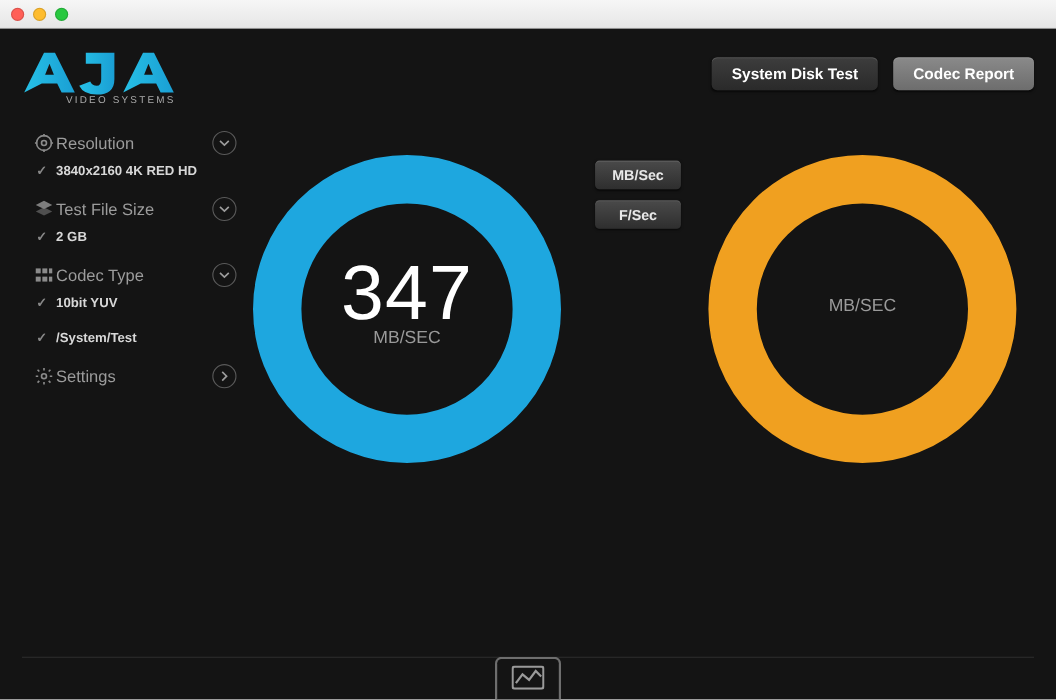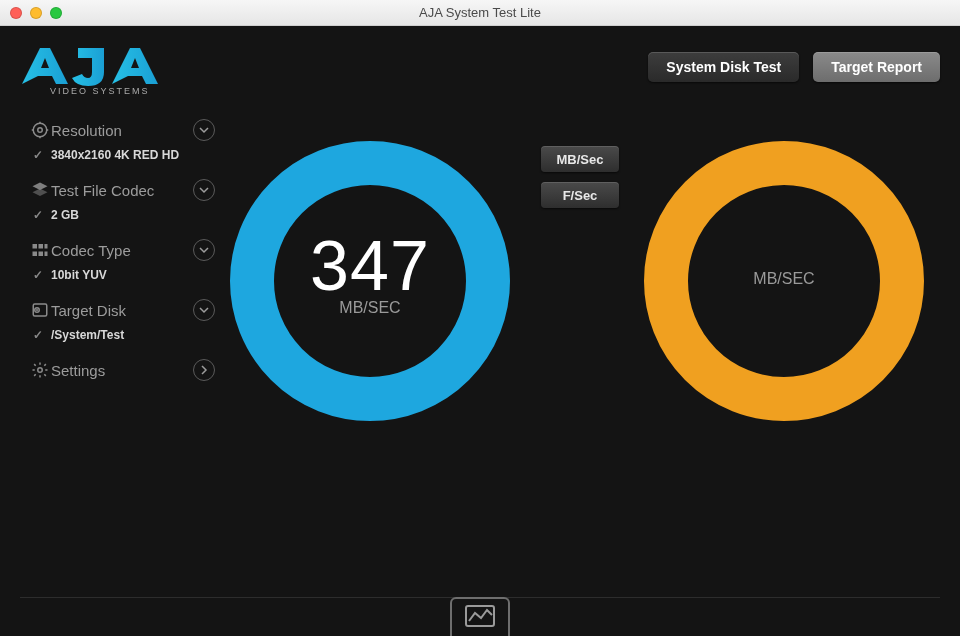--- a/index.html
+++ b/index.html
@@ -17,21 +17,21 @@
   .tl.red{background:#ff5f57;} .tl.yellow{background:#febc2e;} .tl.green{background:#28c840;}
   .title { position:absolute; left:0; right:0; text-align:center; font-size:13px; color:#4a4a4a; pointer-events:none;}
 
   
   .app { width:100%; height:610px; background:#141414; color:#d0d0d0; position:relative; overflow:hidden; }
 
   
   .topbar { position:absolute; top:0; left:0; right:0; height:80px; display:flex; align-items:center; padding:10px 20px 0 16px; justify-content:space-between;}
   .logo { display:flex; flex-direction:column; align-items:flex-start; }
   .logo svg { display:block; }
-  .logo-sub { font-size:9px; letter-spacing:2px; color:#aaa; margin-top:-2px; margin-left:34px;}
+  .logo-sub { font-size:9px; letter-spacing:2px; color:#aaa; margin-top:-2px; margin-left:44px;}
   .top-buttons { display:flex; gap:14px; margin-top:-8px;}
   .top-btn {
     height:30px; padding:0 18px; border-radius:5px; font-size:14px; font-weight:600;
     color:#fff; display:flex; align-items:center; justify-content:center;
     box-shadow: inset 0 1px 0 rgba(255,255,255,0.15), 0 1px 2px rgba(0,0,0,0.6);
     cursor:pointer; user-select:none;
   }
   .top-btn.dark { background:linear-gradient(#3d3d3d,#2a2a2a); }
   .top-btn.light{ background:linear-gradient(#8a8a8a,#6d6d6d); }
 
@@ -98,21 +98,20 @@
 </style>
 </head>
 <body>
 
 <div class="titlebar">
   <div class="traffic">
     <div class="tl red"></div>
     <div class="tl yellow"></div>
     <div class="tl green"></div>
   </div>
-  <div class="title">AJA System Test Lite</div>
 </div>
 
 <div class="app">
 
   <div class="topbar">
     <div class="logo">
       <svg width="160" height="42" viewBox="0 0 160 42">
         <defs>
           <linearGradient id="g1" x1="0" y1="0" x2="1" y2="0">
             <stop offset="0" stop-color="#26c0e6"></stop>
@@ -121,21 +120,21 @@
         </defs>
 
         <path d="M6 38 L24 2 L34 2 L52 38 L40 38 L36 30 L22 30 Z M25 22 L33 22 L29 12 Z" fill="url(#g1)"></path>
         <path d="M62 2 L88 2 L88 26 Q88 40 72 40 Q60 40 56 32 L66 28 Q68 32 72 32 Q76 32 76 26 L76 12 L62 12 Z" fill="url(#g1)"></path>
         <path d="M96 38 L114 2 L124 2 L142 38 L130 38 L126 30 L112 30 Z M115 22 L123 22 L119 12 Z" fill="url(#g1)"></path>
       </svg>
       <div class="logo-sub">VIDEO SYSTEMS</div>
     </div>
     <div class="top-buttons">
       <div class="top-btn dark">System Disk Test</div>
-      <div class="top-btn light">Target Report</div>
+      <div class="top-btn light">Codec Report</div>
     </div>
   </div>
 
   <div class="sidebar">
 
     <div class="s-sec">
       <div class="s-head">
         <span class="icon">
           <svg viewBox="0 0 24 24" fill="none" stroke="currentColor" stroke-width="2">
               <circle cx="12" cy="12" r="3"></circle>
@@ -160,21 +159,21 @@
     </div>
 
     <div class="s-sec">
       <div class="s-head">
         <span class="icon">
           <svg viewBox="0 0 24 24" fill="currentColor">
               <path d="M12 2 L22 7 L12 12 L2 7 Z" opacity="0.9"></path>
               <path d="M12 10 L22 15 L12 20 L2 15 Z" opacity="0.5"></path>
             </svg>
         </span>
-        <span class="lbl">Test File Codec</span>
+        <span class="lbl">Test File Size</span>
         <span class="s-chev">
             <svg viewBox="0 0 10 10">
               <path d="M1 3 L5 7 L9 3" fill="none" stroke="currentColor" stroke-width="1.5"></path>
             </svg>
           </span>
       </div>
       <div class="s-val">
           <span class="check">✓</span>
           <span>2 GB</span>
         </div>
@@ -199,35 +198,20 @@
             </svg>
           </span>
       </div>
       <div class="s-val">
           <span class="check">✓</span>
           <span>10bit YUV</span>
         </div>
     </div>
 
     <div class="s-sec">
-      <div class="s-head">
-        <span class="icon">
-          <svg viewBox="0 0 24 24" fill="none" stroke="currentColor" stroke-width="2">
-              <rect x="3" y="4" width="18" height="16" rx="2"></rect>
-              <circle cx="8" cy="12" r="3"></circle>
-              <circle cx="8" cy="12" r="0.5" fill="currentColor"></circle>
-            </svg>
-        </span>
-        <span class="lbl">Target Disk</span>
-        <span class="s-chev">
-            <svg viewBox="0 0 10 10">
-              <path d="M1 3 L5 7 L9 3" fill="none" stroke="currentColor" stroke-width="1.5"></path>
-            </svg>
-          </span>
-      </div>
       <div class="s-val">
           <span class="check">✓</span>
           <span>/System/Test</span>
         </div>
     </div>
 
     <div class="s-sec">
       <div class="s-head">
         <span class="icon">
           <svg viewBox="0 0 24 24" fill="none" stroke="currentColor" stroke-width="2">

